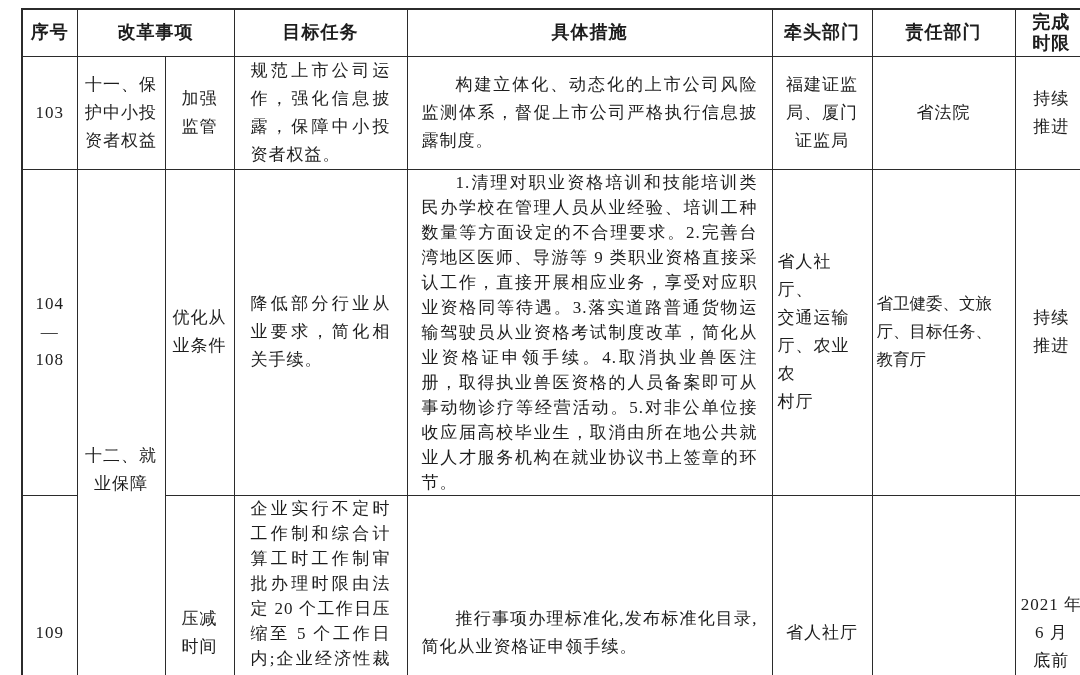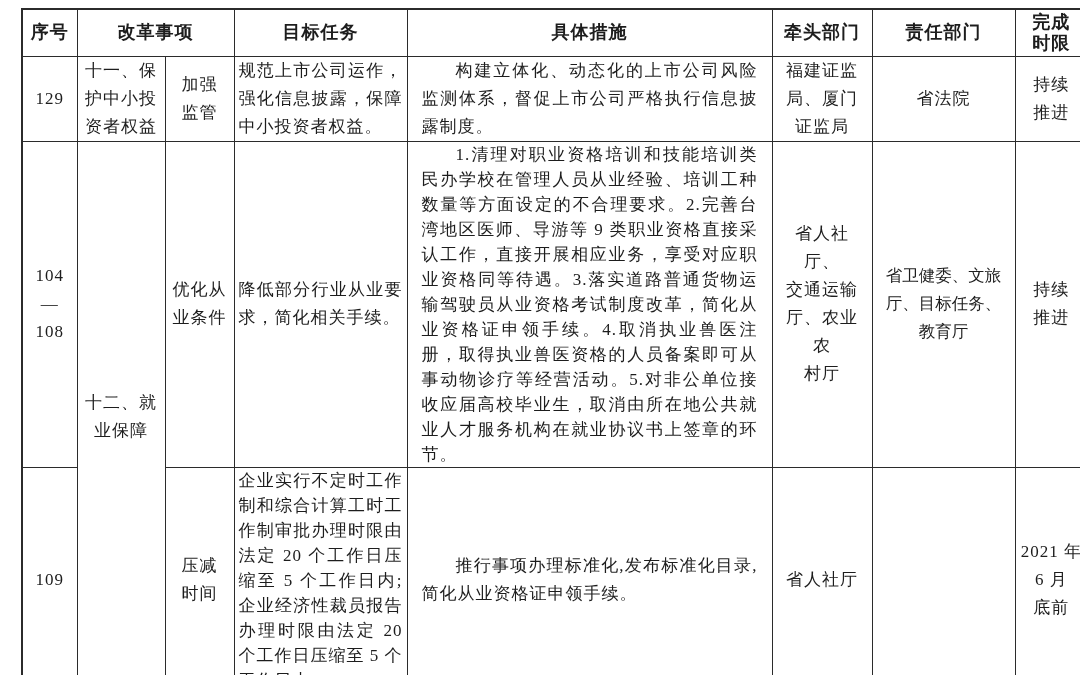--- a/index.html
+++ b/index.html
@@ -19,24 +19,24 @@
   }
   th{
     font-weight:bold;font-size:18px;text-align:center;
     white-space:pre-line;line-height:21px;letter-spacing:1px;
   }
   tr.hdr{height:47px;}
   tr.r1{height:84px;}
   tr.r2{height:304px;}
   tr.r3{height:226px;}
   .ctr{text-align:center;white-space:pre-line;}
-  .pre{white-space:pre-line;text-align:center;}
+  .pre{white-space:pre-line;}
   .jst{text-align:justify;}
   .ind{text-indent:2em;}
-  .tgt{padding:0 4px;margin-left:24px;}
+  .tgt{padding:0 16px;margin-left:24px;}
   .msr{padding:0 14px;margin-left:37px;}
   .lh255{line-height:25px;}
   .lh25{line-height:25px;}
   .resp2{font-size:16.5px;letter-spacing:0;padding:0 4px;}
 </style>
 </head>
 <body>
 
 <table class="doc">
   <colgroup>
@@ -56,21 +56,21 @@
     <th colspan="2">改革事项</th>
     <th>目标任务</th>
     <th>具体措施</th>
     <th>牵头部门</th>
     <th>责任部门</th>
     <th>完成
 时限</th>
   </tr>
 
   <tr class="r1">
-    <td class="ctr">129</td>
+    <td class="ctr">103</td>
     <td class="ctr">十一、保
 护中小投
 资者权益</td>
     <td class="ctr">加强
 监管</td>
     <td class="jst tgt">规范上市公司运作，强化信息披露，保障中小投资者权益。</td>
     <td class="jst ind msr">构建立体化、动态化的上市公司风险监测体系，督促上市公司严格执行信息披露制度。</td>
     <td class="ctr">福建证监
 局、厦门
 证监局</td>

